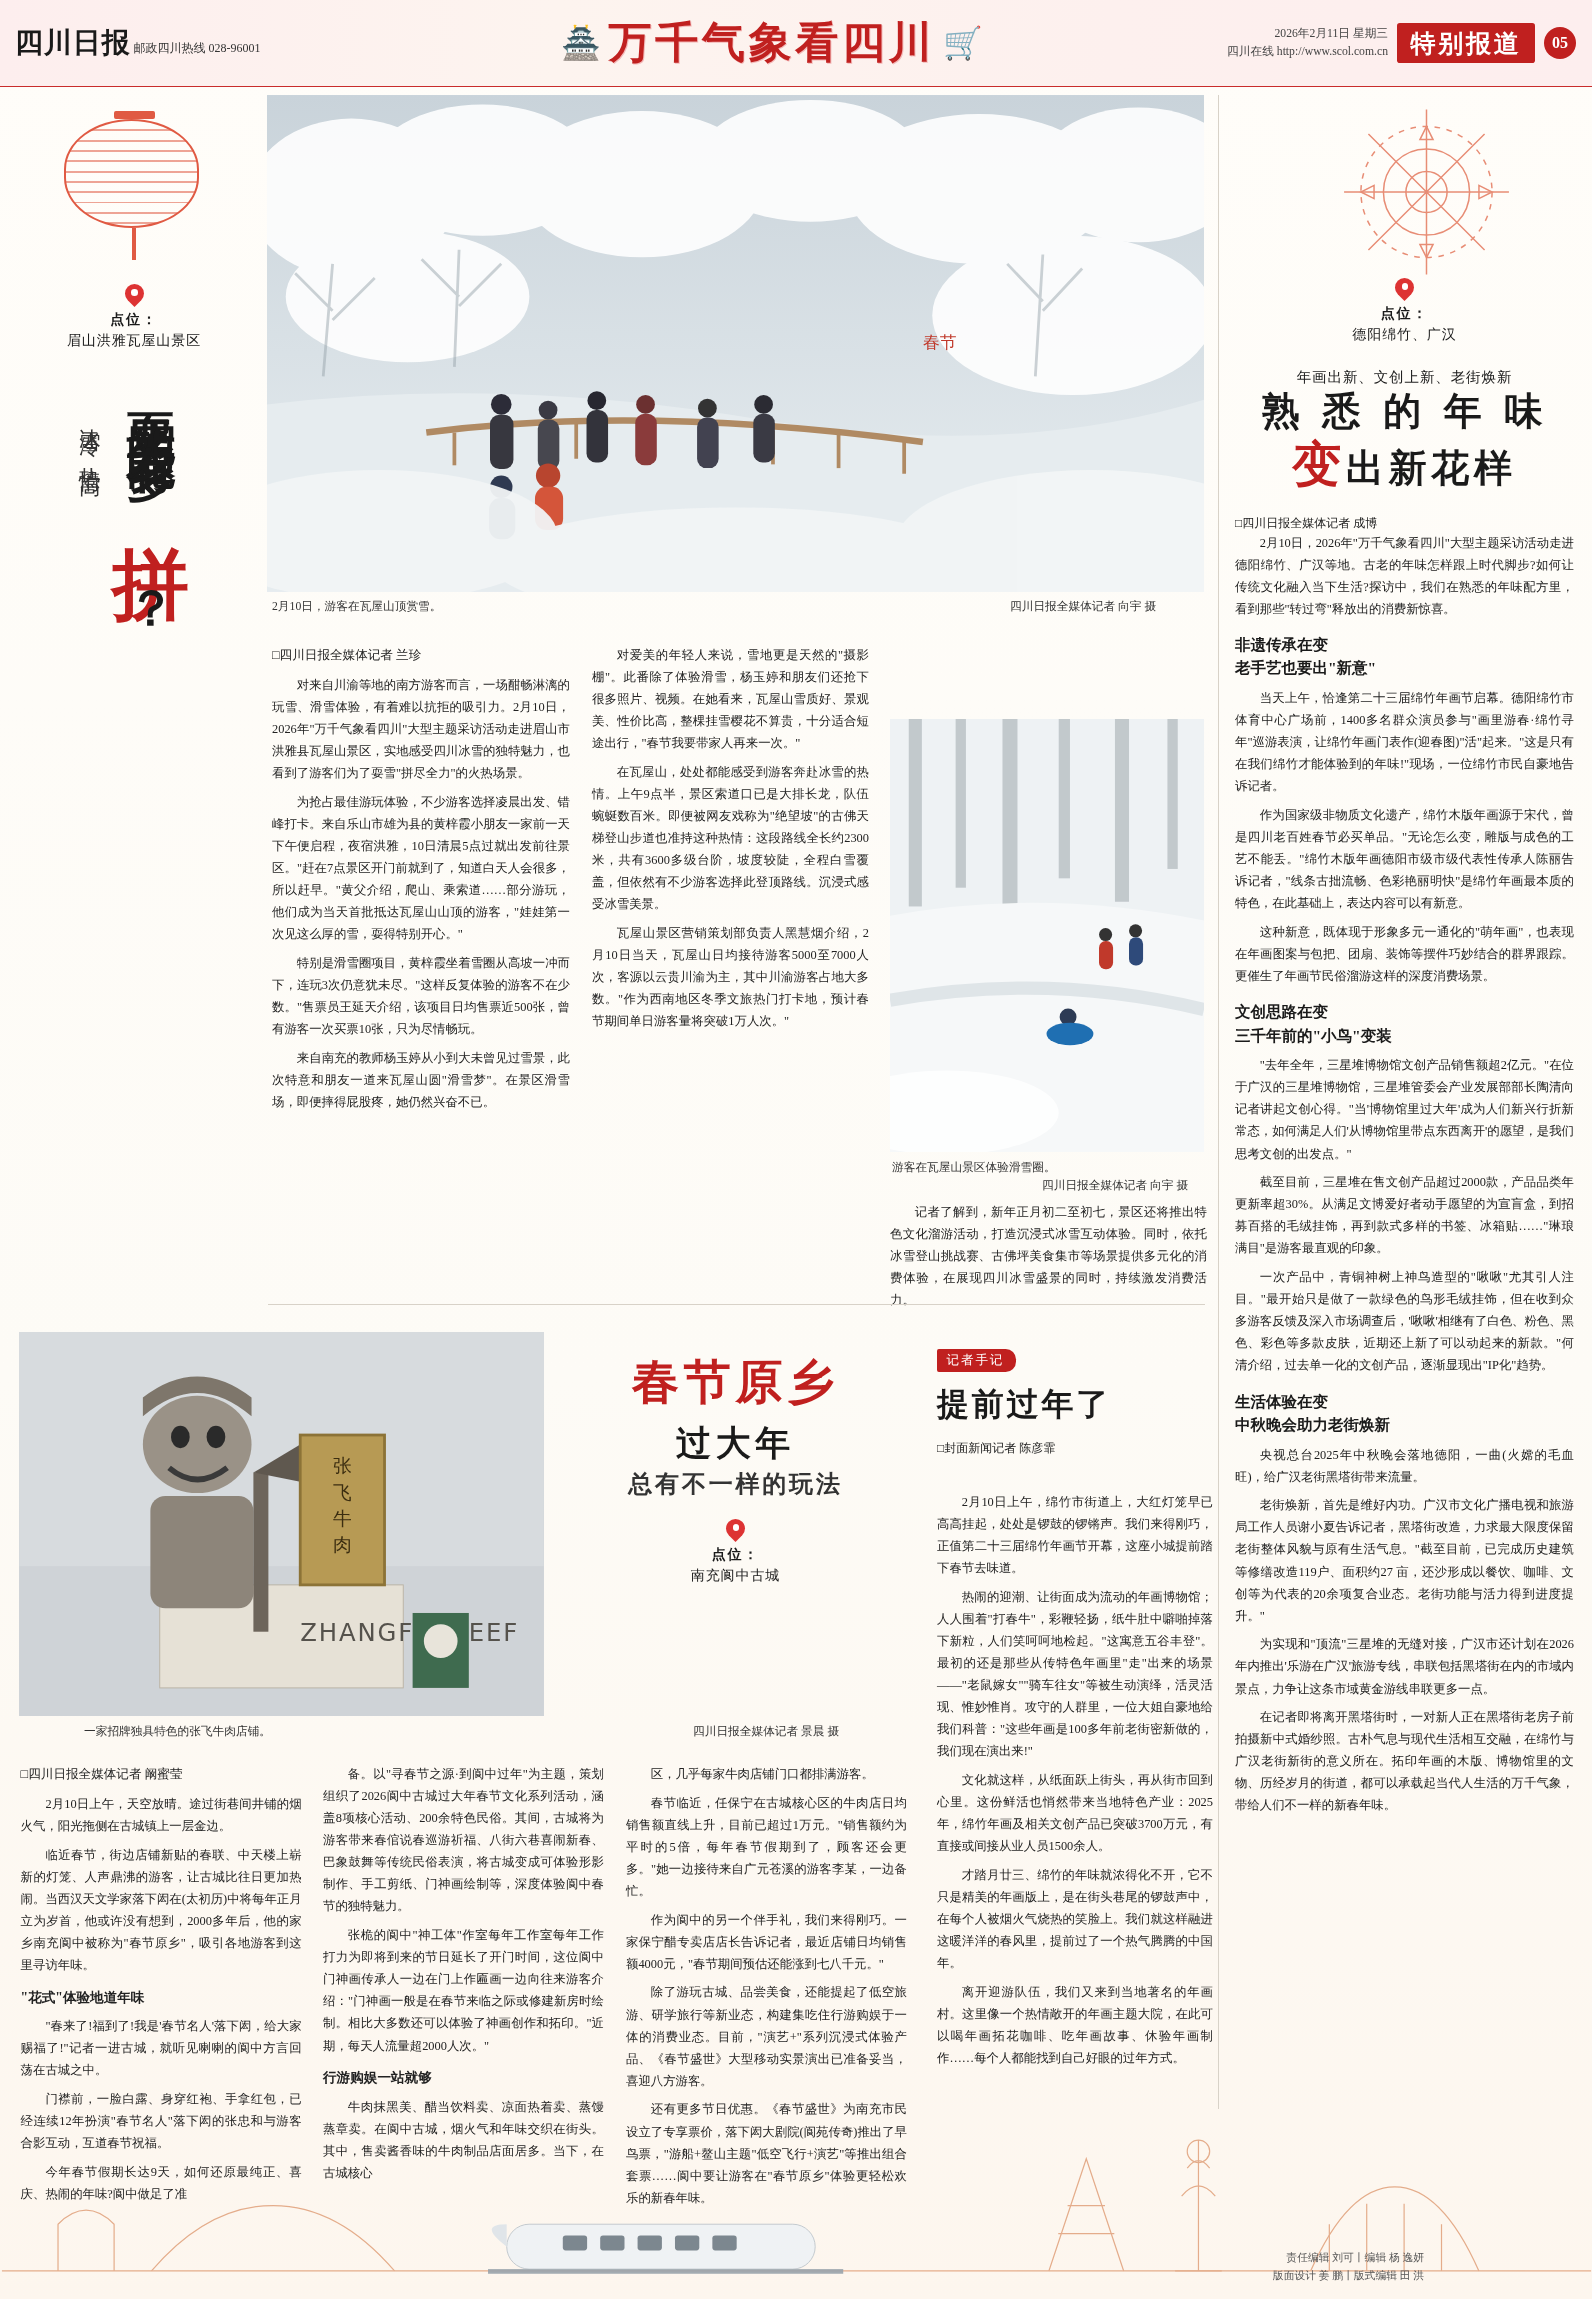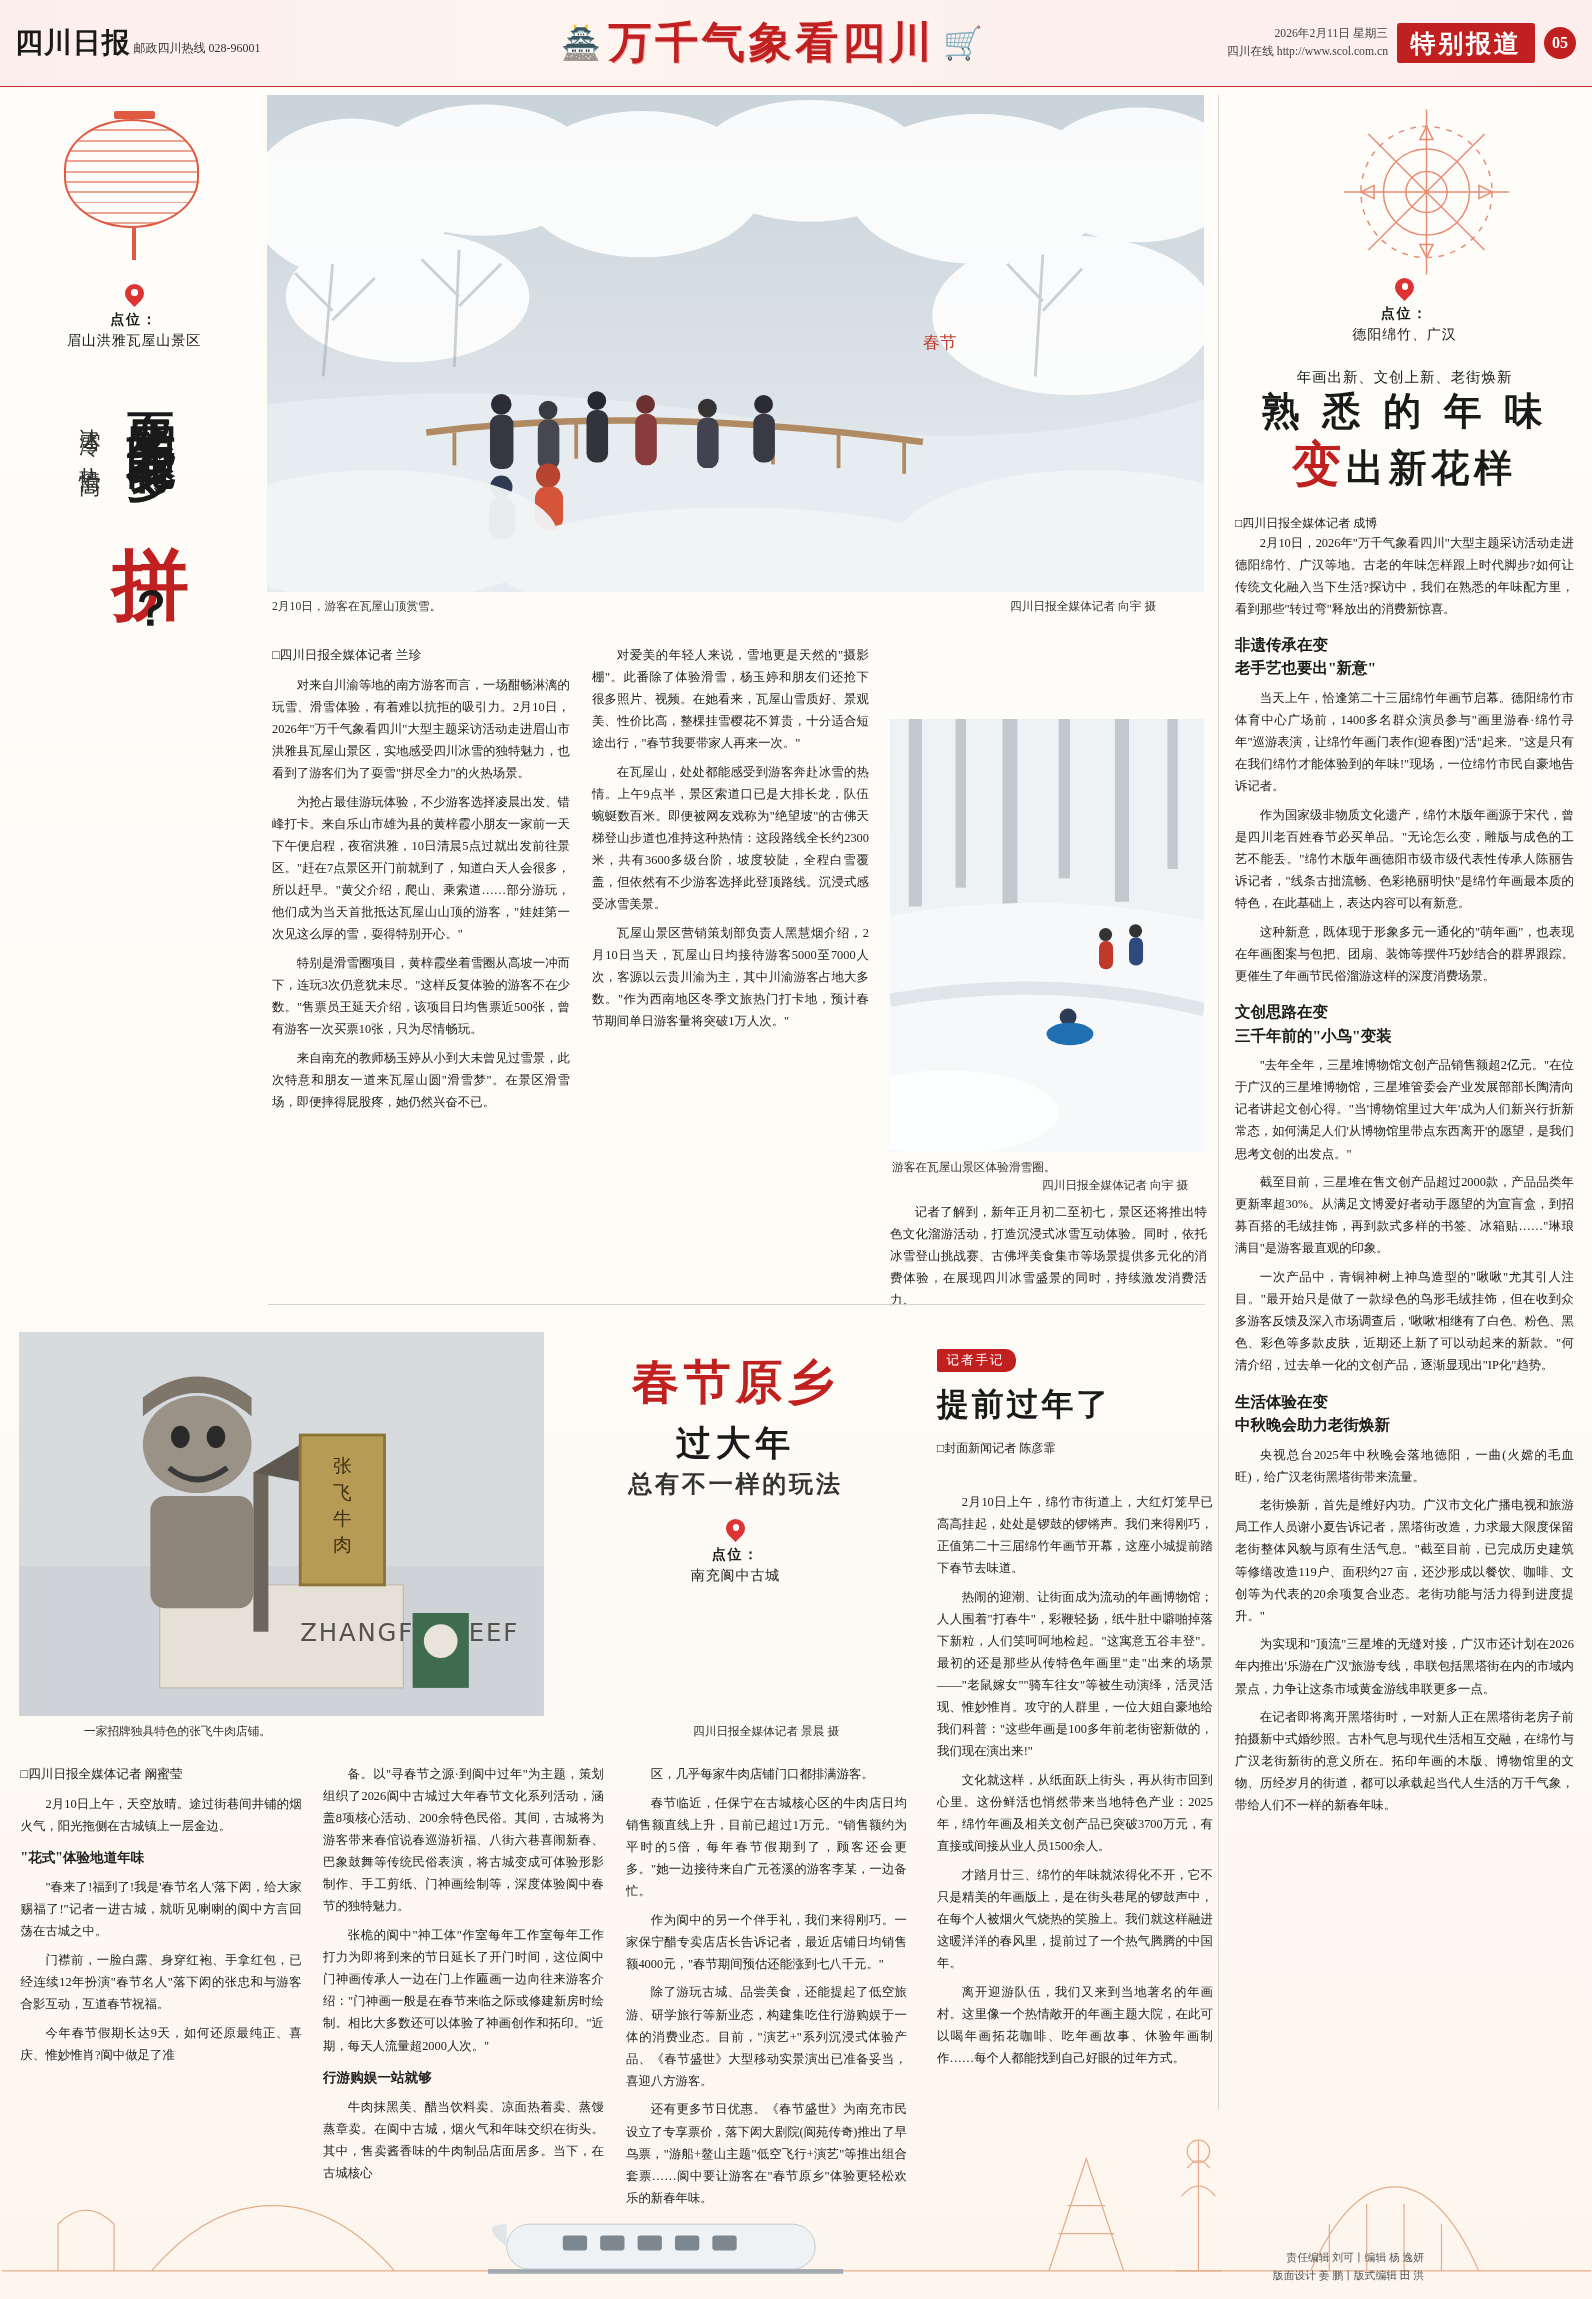--- a/index.html
+++ b/index.html
@@ -382,24 +382,25 @@
       <p>2月10日上午，绵竹市街道上，大红灯笼早已高高挂起，处处是锣鼓的锣锵声。我们来得刚巧，正值第二十三届绵竹年画节开幕，这座小城提前踏下春节去味道。</p>
       <p>热闹的迎潮、让街面成为流动的年画博物馆；人人围着"打春牛"，彩鞭轻扬，纸牛肚中噼啪掉落下新粒，人们笑呵呵地检起。"这寓意五谷丰登"。最初的还是那些从传特色年画里"走"出来的场景——"老鼠嫁女""骑车往女"等被生动演绎，活灵活现、惟妙惟肖。攻守的人群里，一位大姐自豪地给我们科普："这些年画是100多年前老街密新做的，我们现在演出来!"</p>
       <p>文化就这样，从纸面跃上街头，再从街市回到心里。这份鲜活也悄然带来当地特色产业：2025年，绵竹年画及相关文创产品已突破3700万元，有直接或间接从业人员1500余人。</p>
       <p>才踏月廿三、绵竹的年味就浓得化不开，它不只是精美的年画版上，是在街头巷尾的锣鼓声中，在每个人被烟火气烧热的笑脸上。我们就这样融进这暖洋洋的春风里，提前过了一个热气腾腾的中国年。</p>
       <p>离开迎游队伍，我们又来到当地著名的年画村。这里像一个热情敞开的年画主题大院，在此可以喝年画拓花咖啡、吃年画故事、休验年画制作……每个人都能找到自己好眼的过年方式。</p>
     </div>
 
     <div class="tcol" style="left:20.6px;top:1677px;width:281px;">
       <div class="byline">□四川日报全媒体记者 阚蜜莹</div>
       <p>2月10日上午，天空放晴。途过街巷间井铺的烟火气，阳光拖侧在古城镇上一层金边。</p>
+      <p>临近春节，街边店铺新贴的春联、中天楼上崭新的灯笼、人声鼎沸的游客，让古城比往日更加热闹。当西汉天文学家落下闳在(太初历)中将每年正月立为岁首，他或许没有想到，2000多年后，他的家乡南充阆中被称为"春节原乡"，吸引各地游客到这里寻访年味。</p>
       <div class="subhead">"花式"体验地道年味</div>
       <p>"春来了!福到了!我是'春节名人'落下闳，给大家赐福了!"记者一进古城，就听见喇喇的阆中方言回荡在古城之中。</p>
       <p>门襟前，一脸白露、身穿红袍、手拿红包，已经连续12年扮演"春节名人"落下闳的张忠和与游客合影互动，互道春节祝福。</p>
-      <p>今年春节假期长达9天，如何还原最纯正、喜庆、惟妙惟肖?阆中做足了准</p>
+      <p>今年春节假期长达9天，如何还原最纯正、喜庆、热闹的年味?阆中做足了准</p>
     </div>
 
     <div class="tcol" style="left:323px;top:1677px;width:281px;">
       <p>备。以"寻春节之源·到阆中过年"为主题，策划组织了2026阆中古城过大年春节文化系列活动，涵盖8项核心活动、200余特色民俗。其间，古城将为游客带来春倌说春巡游祈福、八街六巷喜闹新春、巴象鼓舞等传统民俗表演，将古城变成可体验形影制作、手工剪纸、门神画绘制等，深度体验阆中春节的独特魅力。</p>
       <p>张桅的阆中"神工体"作室每年工作室每年工作打力为即将到来的节日延长了开门时间，这位阆中门神画传承人一边在门上作匾画一边向往来游客介绍："门神画一般是在春节来临之际或修建新房时绘制。相比大多数还可以体验了神画创作和拓印。"近期，每天人流量超2000人次。"</p>
       <div class="subhead">行游购娱一站就够</div>
       <p>牛肉抹黑美、醋当饮料卖、凉面热着卖、蒸馒蒸章卖。在阆中古城，烟火气和年味交织在街头。其中，售卖酱香味的牛肉制品店面居多。当下，在古城核心</p>
     </div>
 
     <div class="tcol" style="left:626px;top:1677px;width:281px;">

